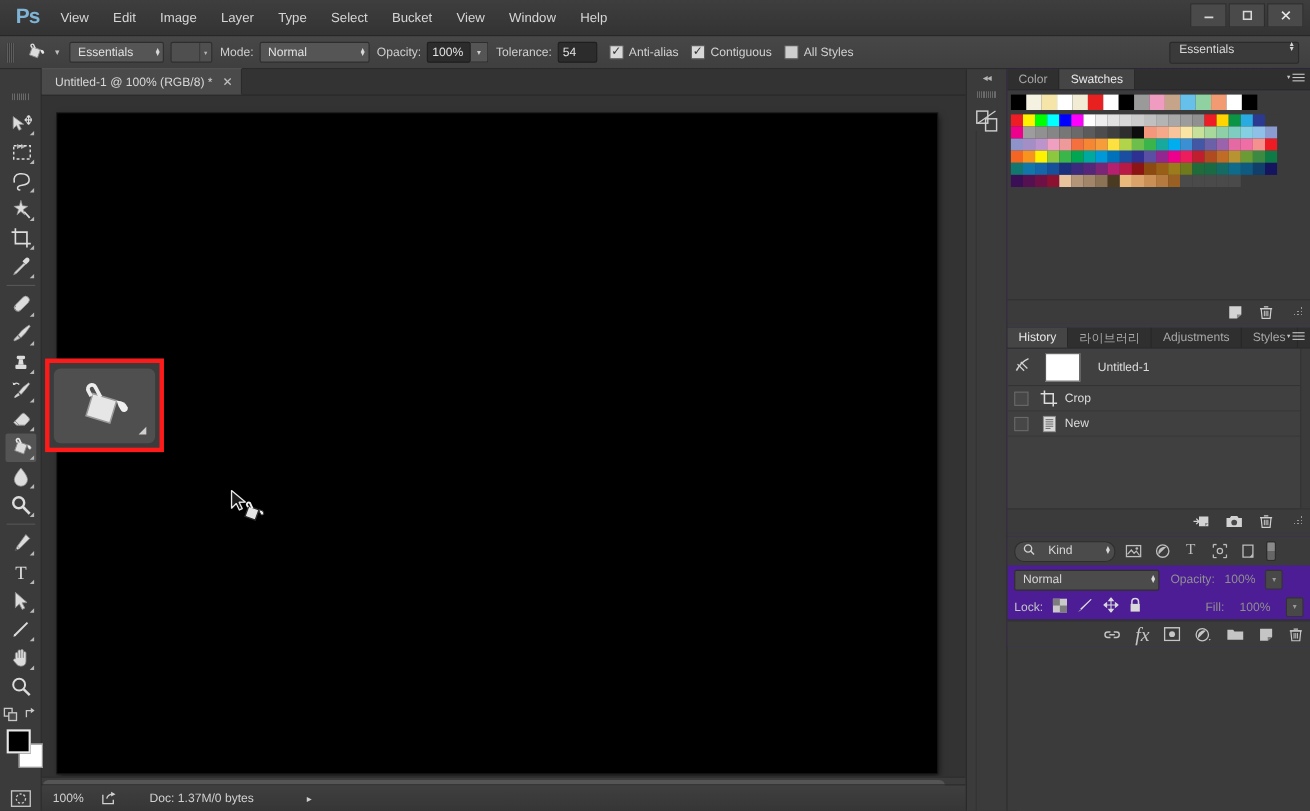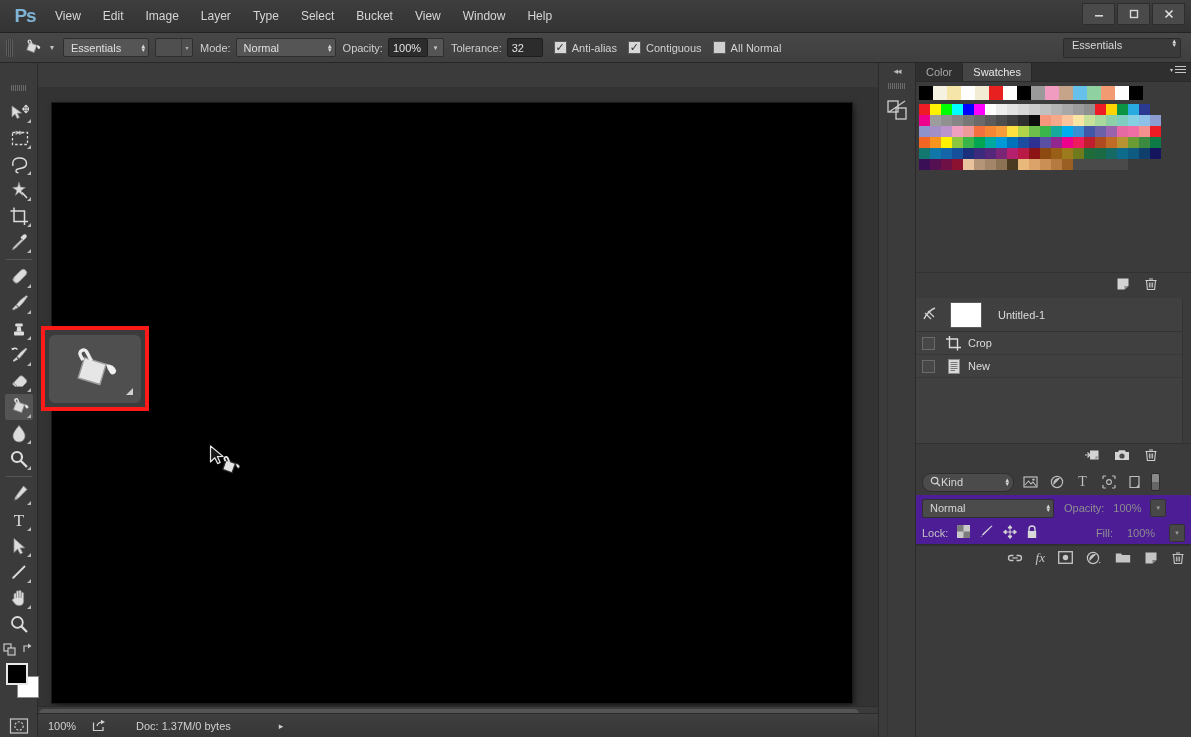--- a/index.html
+++ b/index.html
@@ -300,21 +300,21 @@
   
   .lyr-filter {
     height: 26px; display: flex; align-items: center; padding: 0 6px; gap: 7px;
     background: #3b3b3b;
   }
   .kind-select {
     width: 92px; height: 19px; background: #4b4b4b; border: 1px solid #2e2e2e;
     border-radius: 9px; display: flex; align-items: center; padding: 0 4px 0 7px;
     font-size: 11px; color: #d6d6d6; cursor: pointer;
   }
-  .kind-select .txt { flex: 1; margin-left: 0; }
+  .kind-select .txt { flex: 1; margin-left: 12px; }
   .lyr-fico { width: 19px; height: 19px; display: flex; align-items: center; justify-content: center; cursor: pointer; }
   .lyr-toggle {
     width: 9px; height: 18px; background: linear-gradient(#8a8a8a 50%, #666 50%);
     border: 1px solid #2d2d2d; border-radius: 2px; cursor: pointer;
   }
   .lyr-blend {
     height: 26px; display: flex; align-items: center; padding: 0 6px; gap: 4px;
   }
   .blend-select {
     width: 132px; height: 19px; background: #4b4b4b; border: 1px solid #2e2e2e;
@@ -445,35 +445,35 @@
         </span>
     </div>
 
     <span class="opt-label">Opacity:</span>
     <div style="display:flex">
       <div class="opt-input" style="width:40px">100%</div>
       <div class="opt-dropbtn">▾</div>
     </div>
 
     <span class="opt-label">Tolerance:</span>
-    <div class="opt-input" style="width:36px">32</div>
+    <div class="opt-input" style="width:36px">54</div>
 
     <label class="chk-wrap">
       <span class="chkbox">✓</span>
       <span class="chk-label">Anti-alias</span>
     </label>
 
     <label class="chk-wrap">
       <span class="chkbox">✓</span>
       <span class="chk-label">Contiguous</span>
     </label>
 
     <label class="chk-wrap">
       <span class="chkbox off"></span>
-      <span class="chk-label">All Normal</span>
+      <span class="chk-label">All Styles</span>
     </label>
 
     <div class="ws-select">
       <span style="flex:1">Essentials</span>
       <span class="spinner">
           <span>▴</span>
           <span>▾</span>
         </span>
     </div>
   </div>
@@ -648,20 +648,26 @@
 
     <div class="tool" style="margin-top:6px">
       <svg width="22" height="18" viewBox="0 0 22 18">
         <rect x="2.5" y="2" width="17" height="14" fill="none" stroke="#c8c8c8" stroke-width="1.2"></rect>
         <circle cx="11" cy="9" r="4.2" fill="none" stroke="#c8c8c8" stroke-width="1.2" stroke-dasharray="2 1.6"></circle>
       </svg>
     </div>
 
   </div>
 
+  <div class="doc-tabbar">
+    <div class="doc-tab">
+      <span>Untitled-1 @ 100% (RGB/8) *</span>
+      <span class="close-x">✕</span>
+    </div>
+  </div>
 
   <div class="canvas-area">
     <div class="canvas-doc"></div>
   </div>
 
   <div class="hscrollbar">
     <div class="hscroll-thumb"></div>
   </div>
 
   <div class="statusbar">
@@ -870,20 +876,34 @@
             <path d="M5.4 5.5 V10.5 M7 5.5 V10.5 M8.6 5.5 V10.5" stroke="#cfcfcf" stroke-width="0.9"></path>
           </svg>
         </div>
         <div class="resize-grip"></div>
       </div>
     </div>
 
     <div class="panel-divider"></div>
 
     <div class="panel">
+      <div class="panel-tabs" id="hist-tabs">
+          <div class="ptab active">History</div>
+          <div class="ptab">라이브러리</div>
+          <div class="ptab">Adjustments</div>
+          <div class="ptab">Styles</div>
+          <div class="panel-menu">
+            <span class="pm-caret">▾</span>
+            <span class="pm-lines">
+              <i></i>
+              <i></i>
+              <i></i>
+            </span>
+          </div>
+        </div>
       <div class="hist-body">
         <div class="hist-snap">
           <span>
             <svg width="20" height="18" viewBox="0 0 20 18">
               <path d="M2 14 Q6 6 13 3" fill="none" stroke="#cfcfcf" stroke-width="1.4"></path>
               <path d="M3 8 L9 14 M6 6 L12 12" stroke="#cfcfcf" stroke-width="1.2"></path>
             </svg>
           </span>
           <span class="hist-snap-thumb"></span>
           <span class="hist-label" style="margin-left:16px">Untitled-1</span>
@@ -1034,21 +1054,21 @@
 
       <div class="lyr-footer">
         <div class="pf-btn">
           <svg width="16" height="12" viewBox="0 0 16 12">
             <path d="M6.5 3.5 H4 a2.5 2.5 0 0 0 0 5 H6.5" fill="none" stroke="#c5c5c5" stroke-width="1.3"></path>
             <path d="M9.5 3.5 H12 a2.5 2.5 0 0 1 0 5 H9.5" fill="none" stroke="#c5c5c5" stroke-width="1.3"></path>
             <path d="M5.5 6 H10.5" stroke="#c5c5c5" stroke-width="1.3"></path>
           </svg>
         </div>
         <div class="pf-btn">
-          <span style="font-family:'Liberation Serif',serif;font-style:italic;font-size:13px;color:#c5c5c5;line-height:1">fx</span>
+          <span style="font-family:'Liberation Serif',serif;font-style:italic;font-size:18px;color:#c5c5c5;line-height:1">fx</span>
         </div>
         <div class="pf-btn">
           <svg width="15" height="13" viewBox="0 0 15 13">
             <rect x="0.7" y="0.7" width="13.6" height="11.6" fill="none" stroke="#c5c5c5" stroke-width="1.3"></rect>
             <circle cx="7.5" cy="6.5" r="2.7" fill="#c5c5c5"></circle>
           </svg>
         </div>
         <div class="pf-btn">
           <svg width="16" height="14" viewBox="0 0 16 14">
             <circle cx="7" cy="7" r="5.6" fill="none" stroke="#c5c5c5" stroke-width="1.2"></circle>

